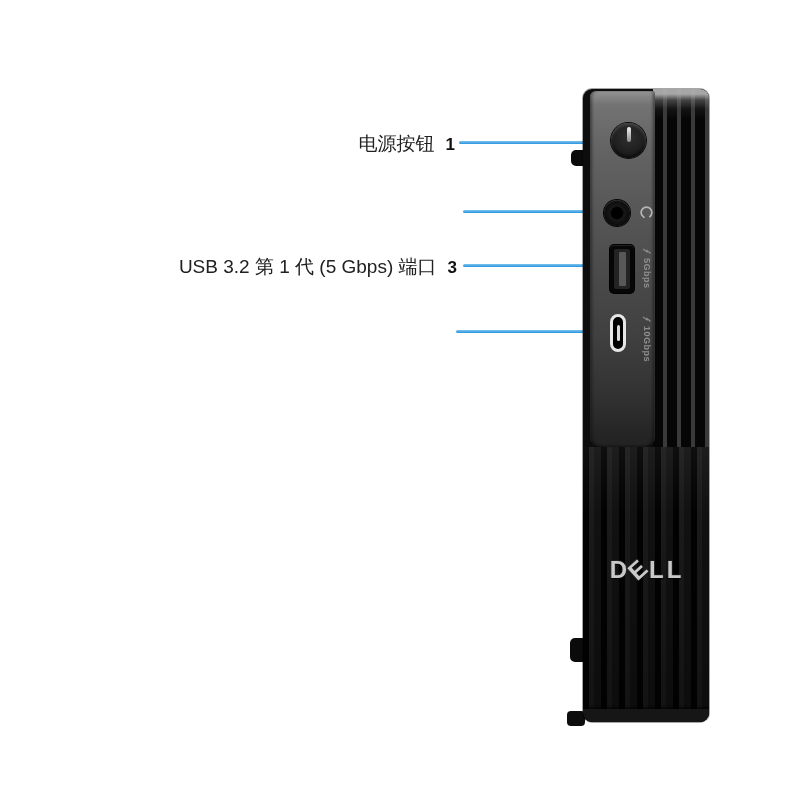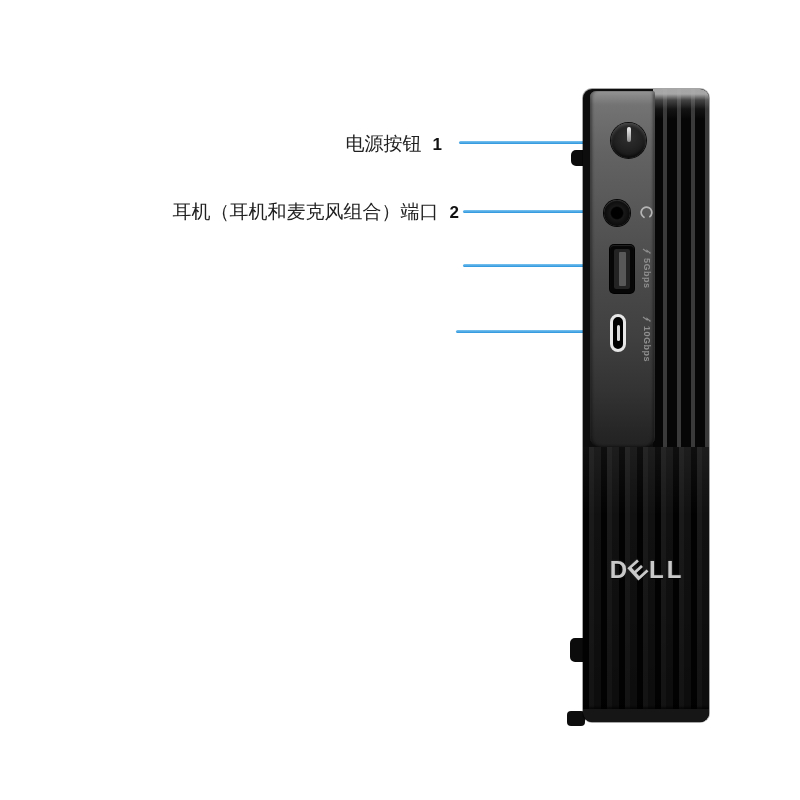--- a/index.html
+++ b/index.html
@@ -6,21 +6,21 @@
   .page{
     position:relative;width:800px;height:800px;background:#ffffff;overflow:hidden;
     font-family:"Liberation Sans","DejaVu Sans",sans-serif;
   }
   
   .callout{
     position:absolute;white-space:nowrap;text-align:right;
     color:#212121;font-size:19px;line-height:26px;
   }
   .callout .num{font-weight:700;font-size:17px;margin-left:11px;color:#111;}
-  .co1{top:131px;right:358px;}
+  .co1{top:131px;right:345px;}
   .co2{top:199px;right:341px;}
   .co3{top:254px;right:343px;}
   .co4{top:320px;right:350px;}
   .callout-line{
     position:absolute;height:3px;border-radius:2px;
     background:linear-gradient(180deg,#7cc4f0,#2b94dd);
   }
   .ln1{top:141px;left:459px;width:162px;}
   .ln2{top:210px;left:463px;width:150px;}
   .ln3{top:264px;left:463px;width:153px;}
@@ -117,22 +117,22 @@
   .foot{position:absolute;left:567px;top:711px;width:18px;height:15px;background:#0d0d0d;border-radius:4px;z-index:0;}
 </style>
 </head>
 <body>
 
 <div class="page">
 
   <div class="callout co1">
     <span>电源按钮</span><span class="num">1</span>
   </div>
-  <div class="callout co2">
-    <span>耳机（耳机和麦克风组合）端口</span><span class="num">2</span>
+  <div class="callout co3">
+    <span>USB 3.2 第 1 代 (5 Gbps) 端口</span><span class="num">3</span>
   </div>
 
   <div class="callout-line ln1"></div>
   <div class="callout-line ln2"></div>
   <div class="callout-line ln3"></div>
   <div class="callout-line ln4"></div>
 
   <div class="foot"></div>
   <div class="nub nub-top"></div>
   <div class="nub nub-bottom"></div>

